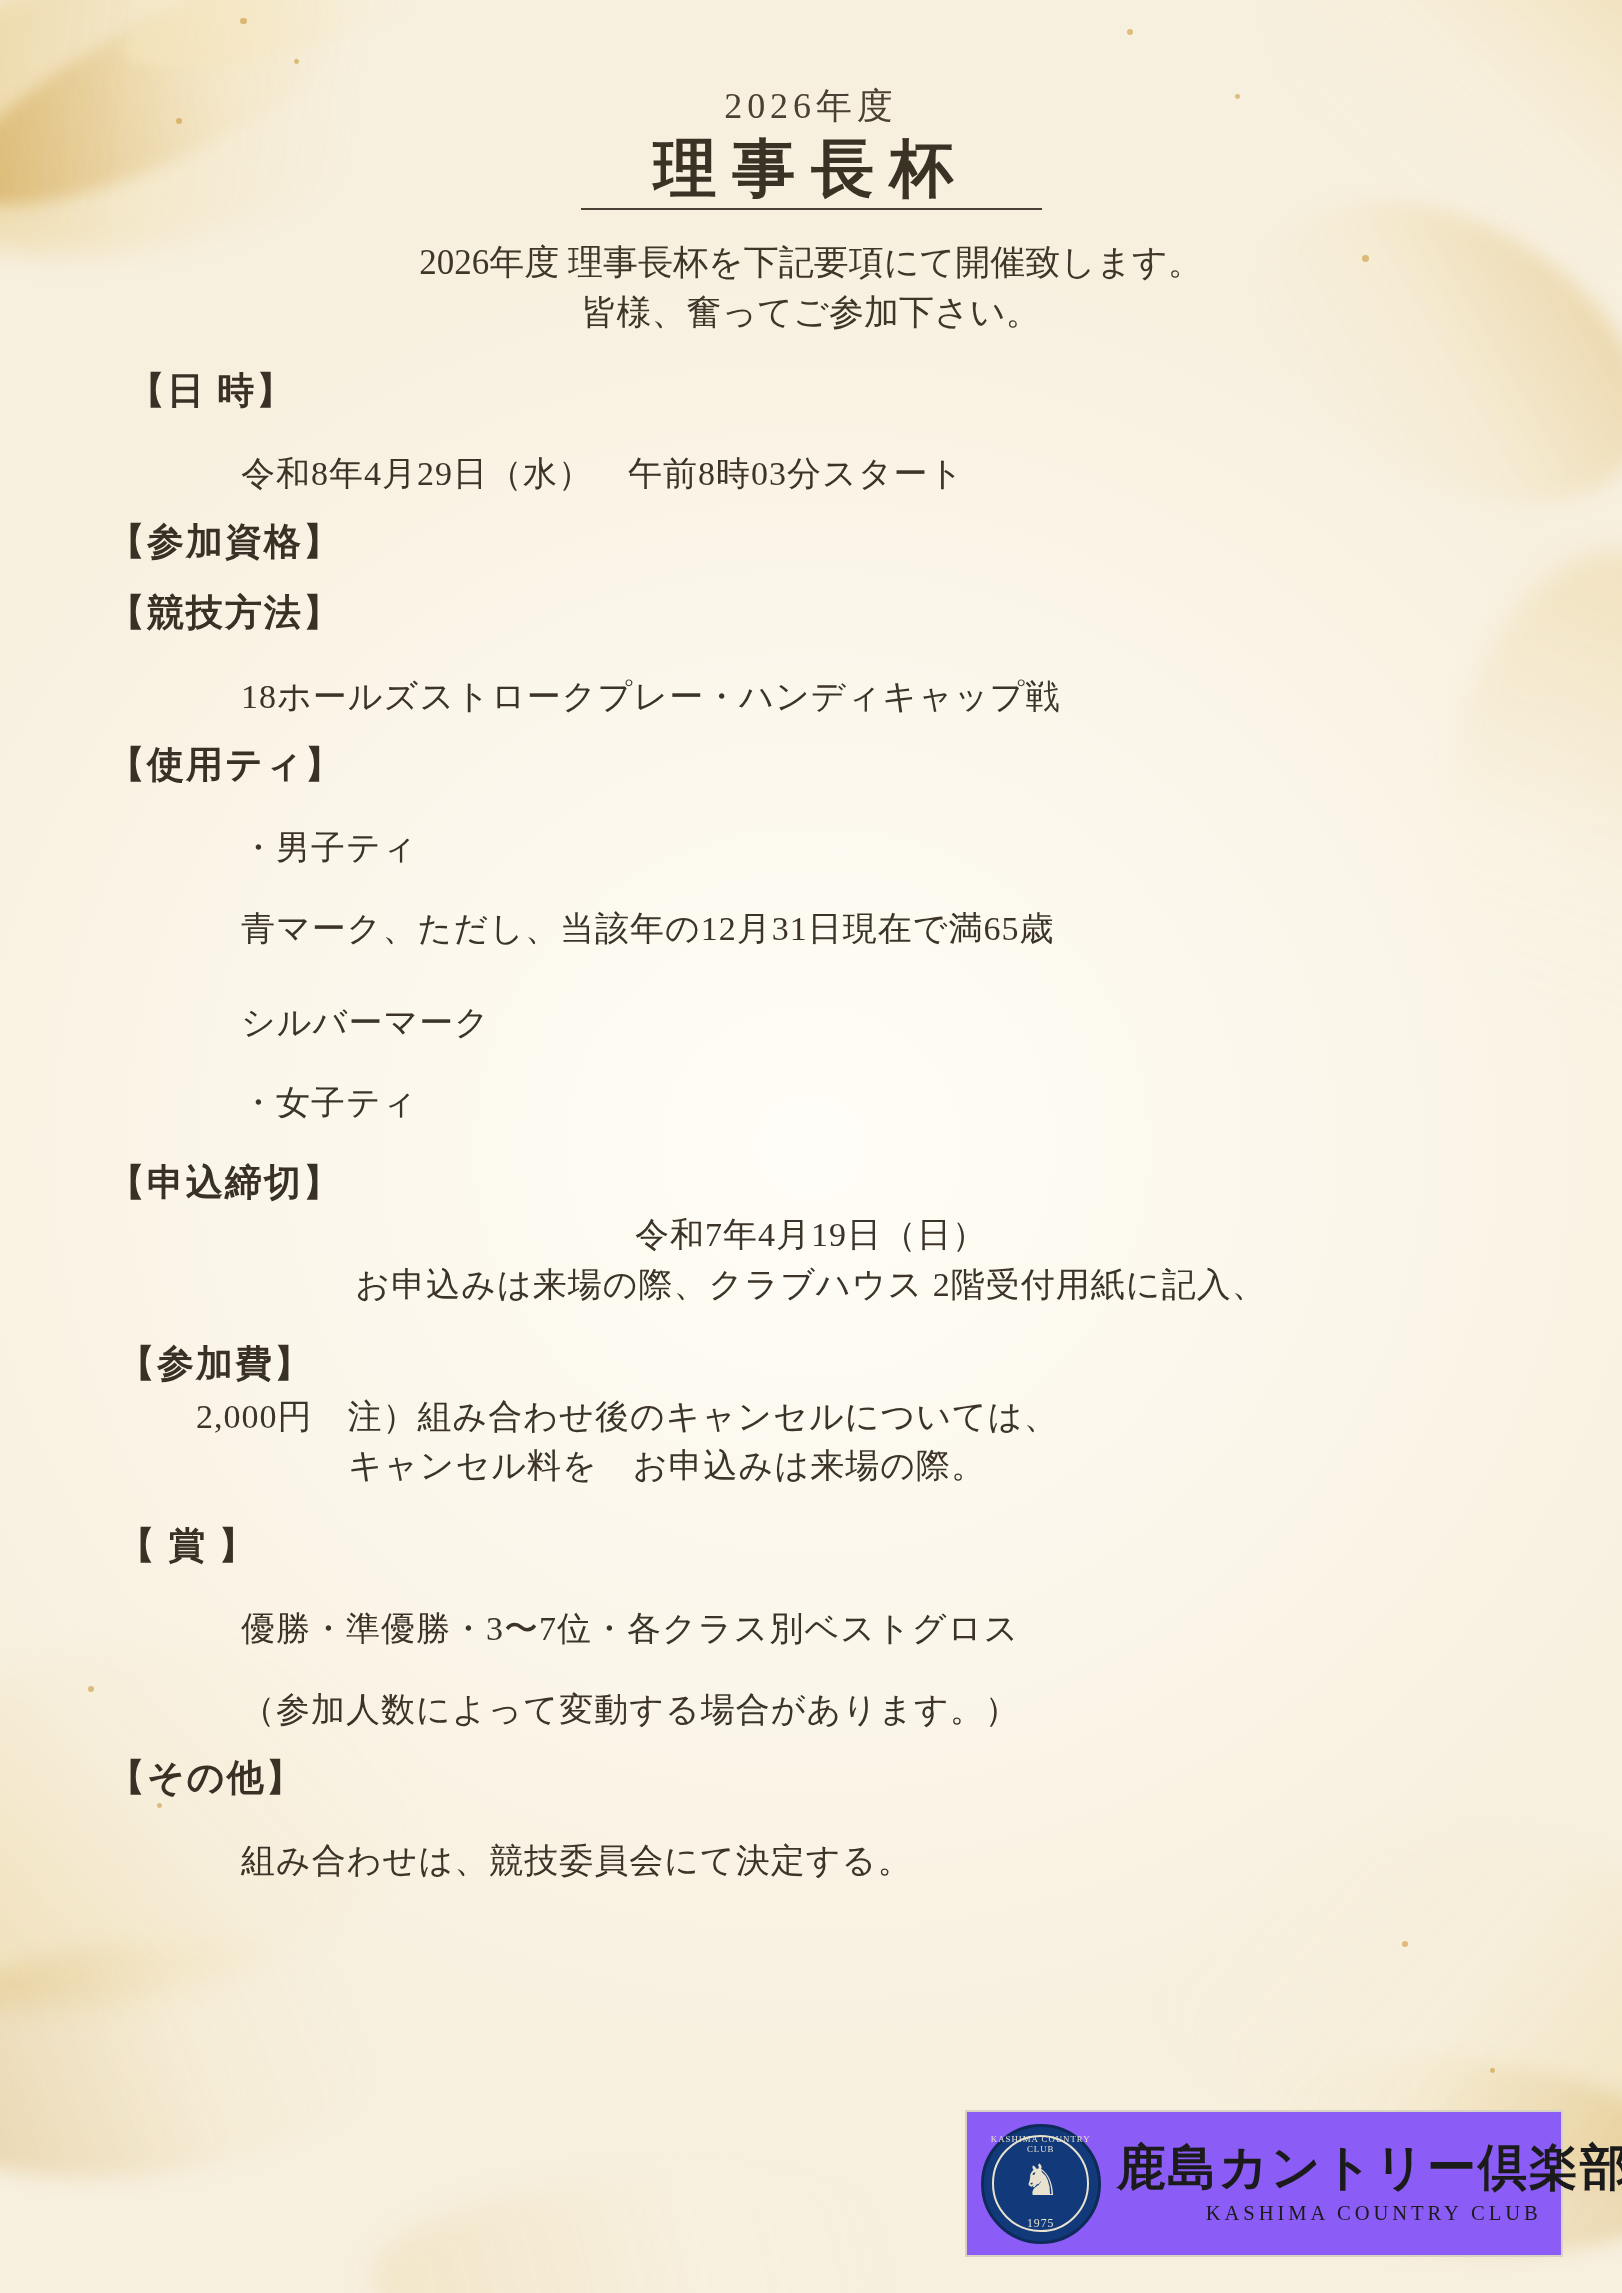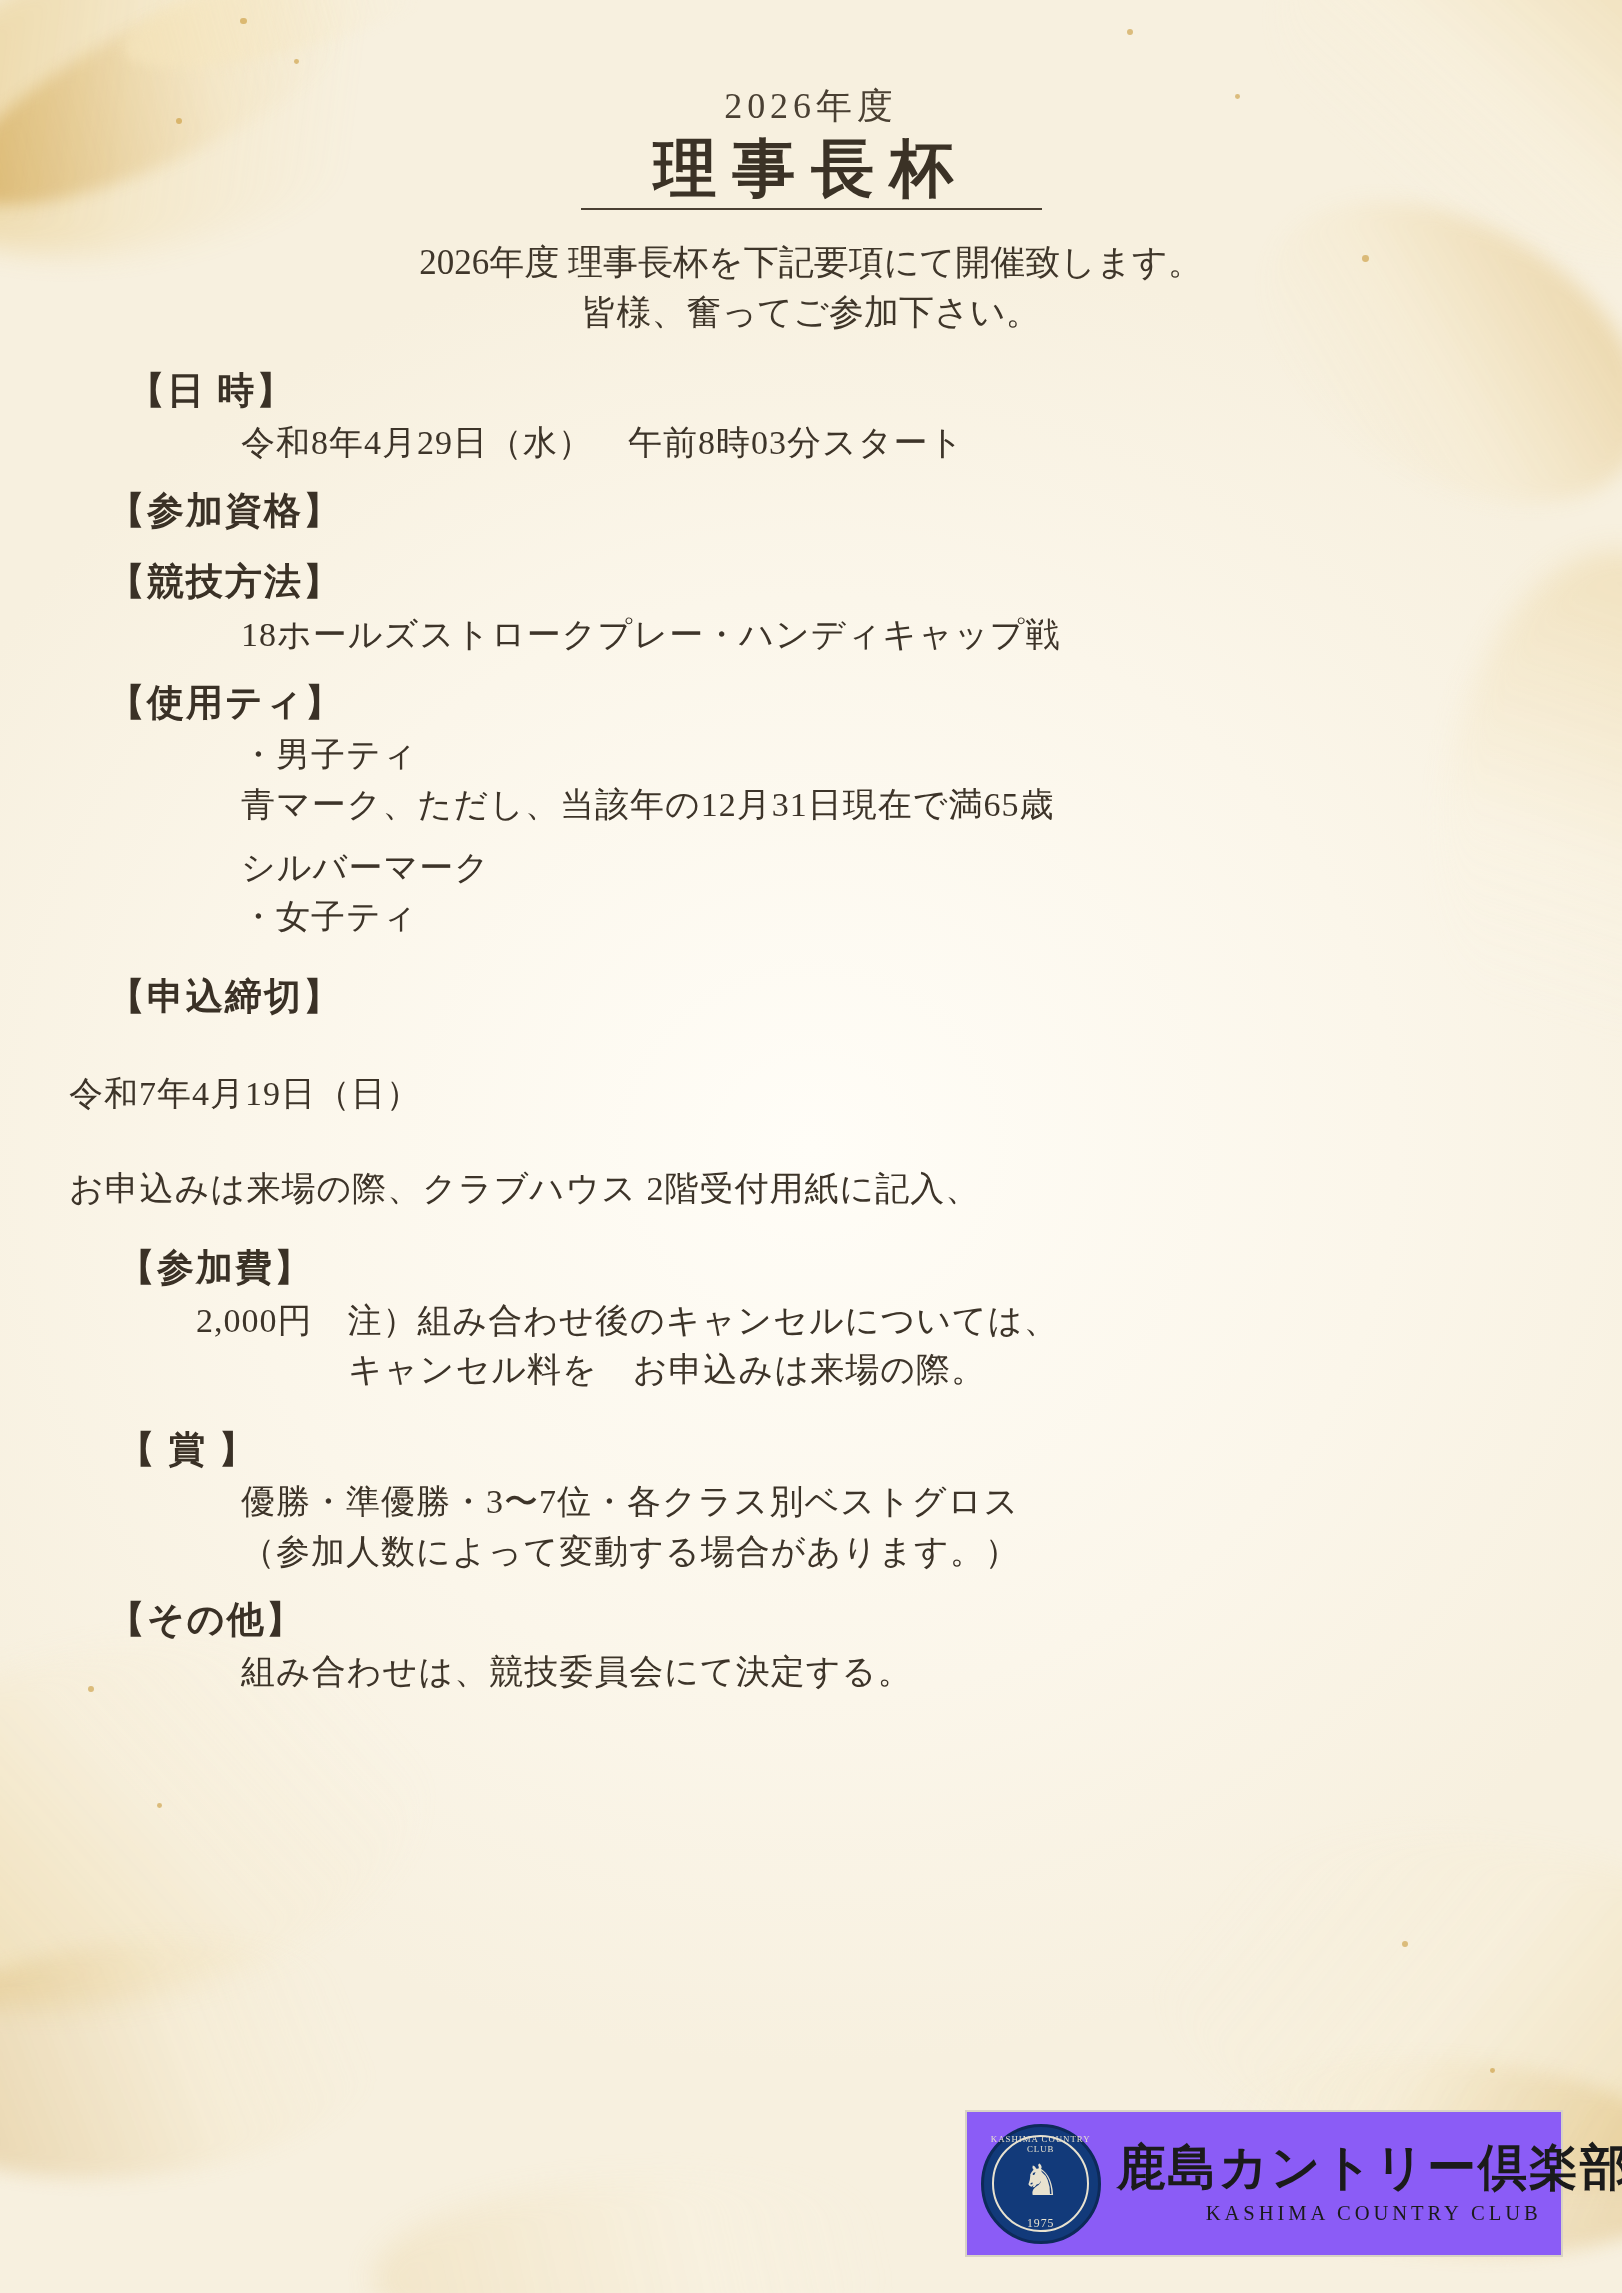--- a/index.html
+++ b/index.html
@@ -160,29 +160,29 @@
     line-height: 1.5;
   }
   .sec-body {
     font-size: 34px;
     line-height: 1.45;
     color: #3d3429;
     letter-spacing: 1px;
   }
 
   .ind-1 { padding-left: 147px; }
-  .ind-3 { padding-left: 172px; }
+  .ind-3 { padding-left: 172px; margin-top: 31px; }
   .ind-4 { padding-left: 127px; }
   .ind-0 { padding-left: 0; }
 
   .hd-1  { padding-left: 59px; }
   .hd-2  { padding-left: 39px; }
   .hd-3  { padding-left: 49px; }
 
-  .center { text-align: left; margin-top: 45px; }
+  .center { text-align: center; }
   .smallgap { height: 13.7px; }
   .gap { height: 25.5px; }
 
   .tee-block { font-size: 34px; line-height: 1.45; }
 
   .fee-line2 { padding-left: 279px; }
 
   
   .logo-wrap {
     position: absolute;

